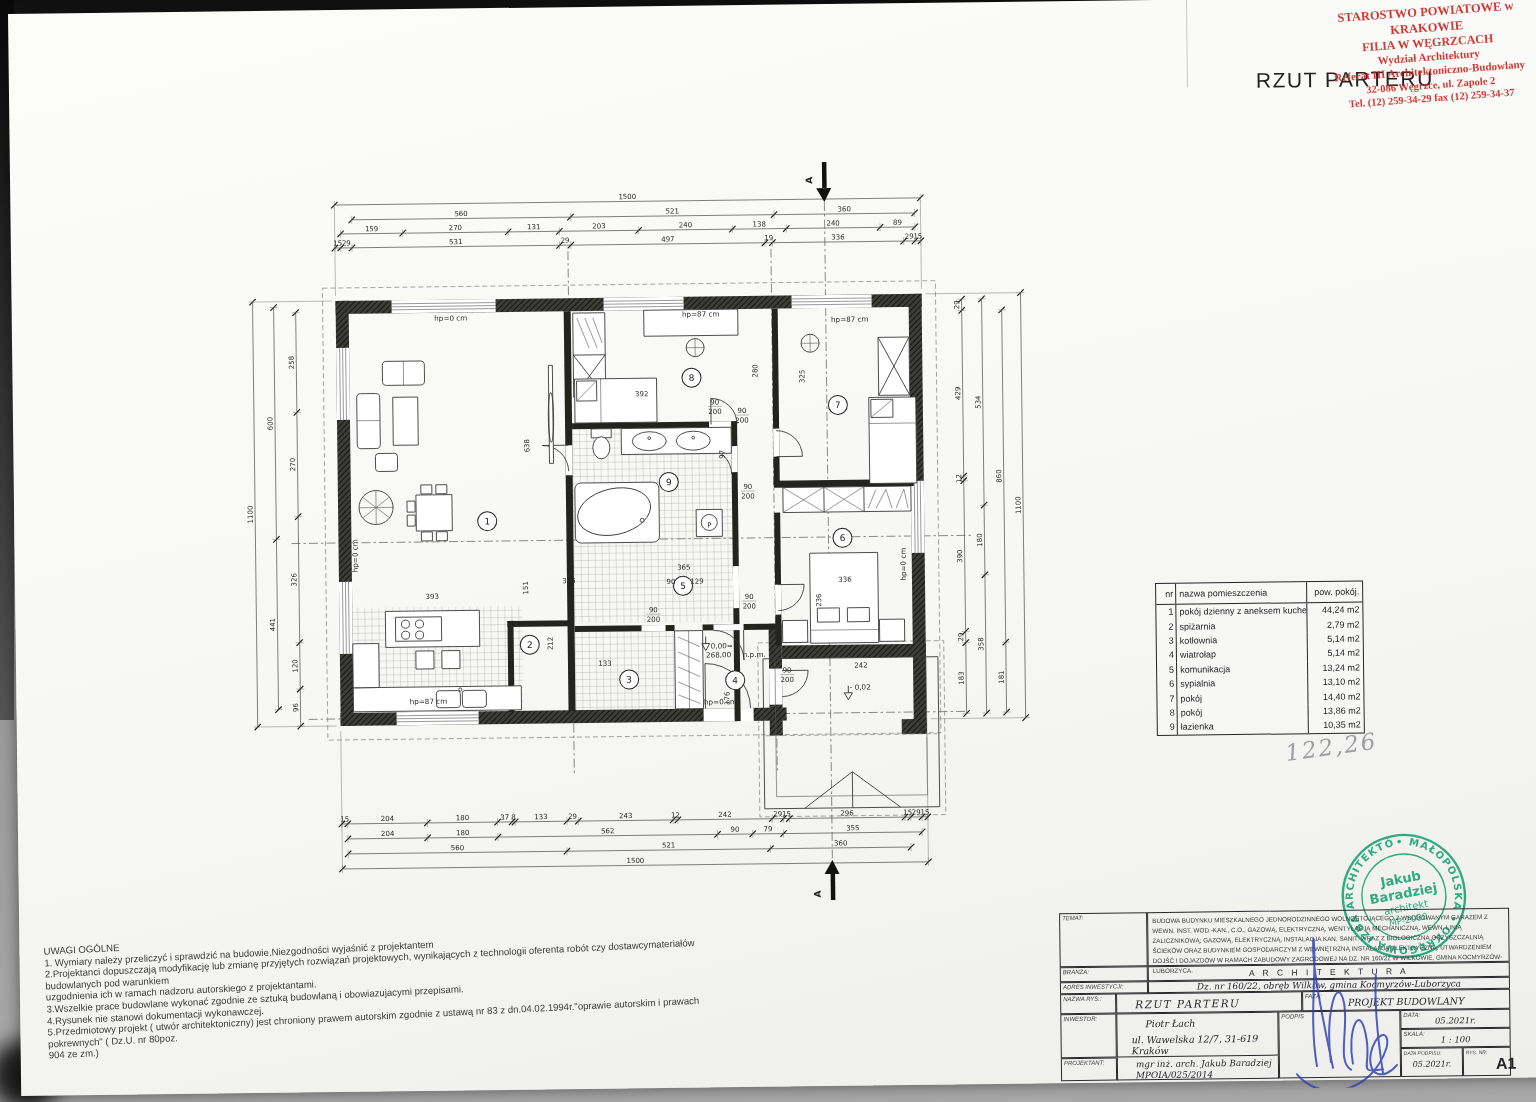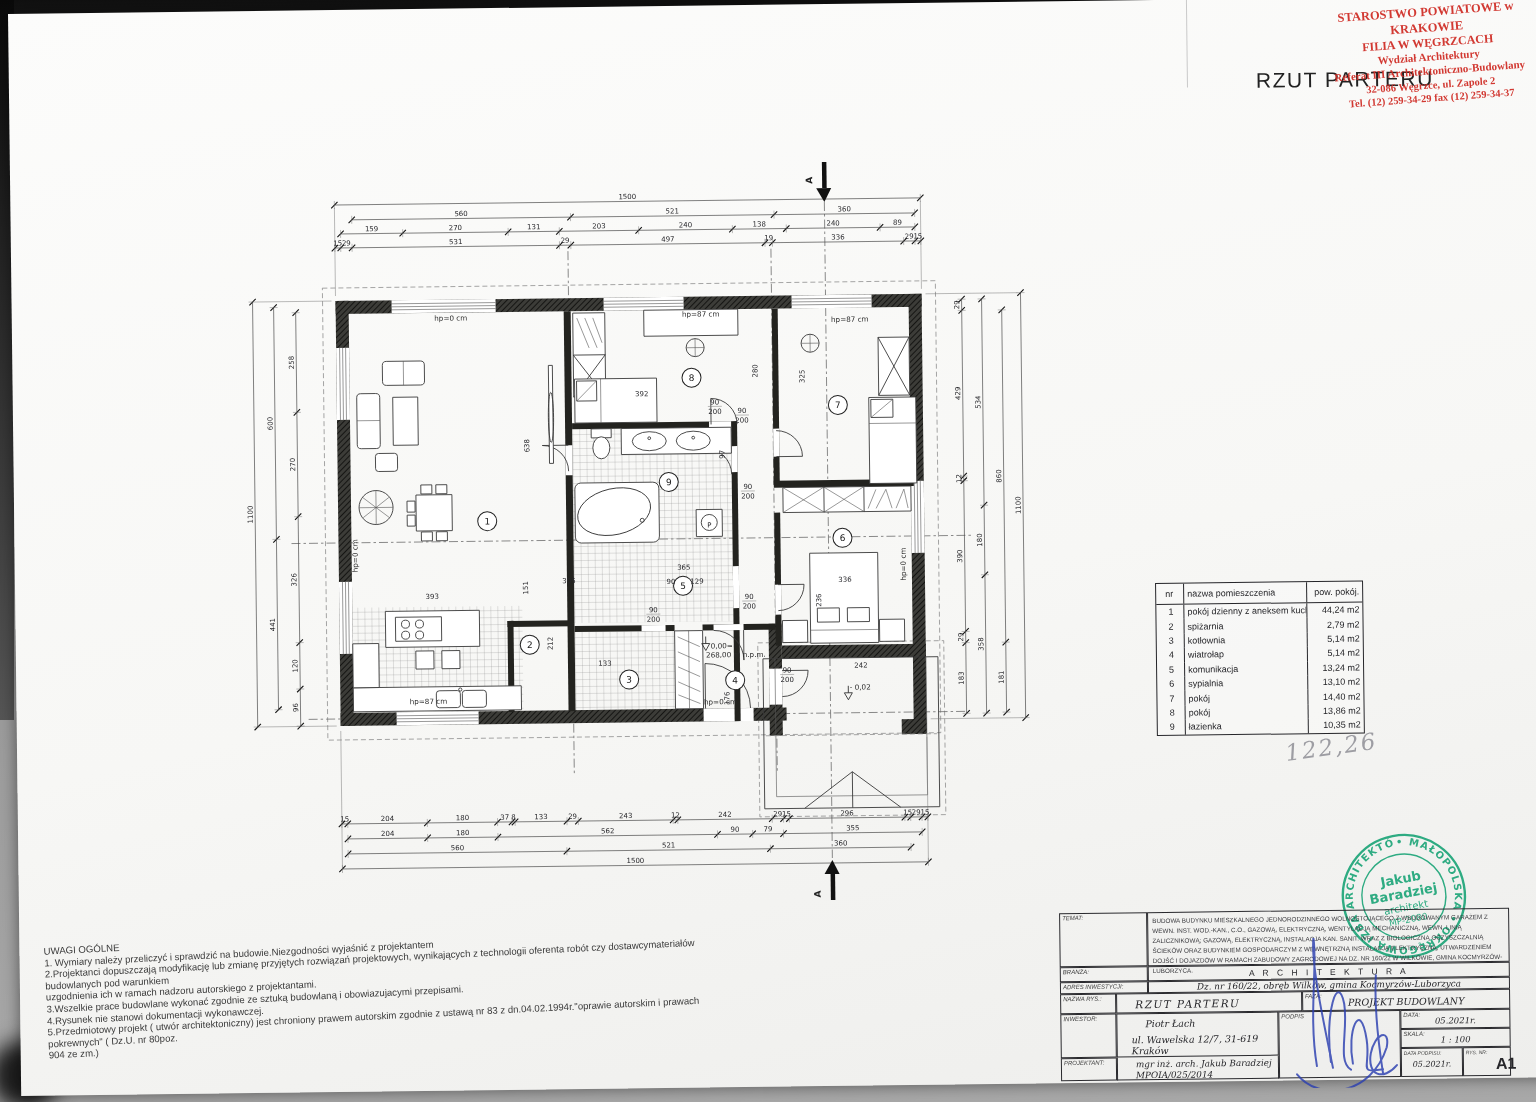--- a/index.html
+++ b/index.html
@@ -23,21 +23,21 @@
   #red-stamp{position:absolute;left:1300px;top:8px;width:240px;transform:rotate(-3.4deg);
     text-align:center;color:#cf2b24;font-family:"Liberation Serif",serif;font-weight:bold;opacity:.93;line-height:1.25;}
   #red-stamp .s0{font-size:12.5px;}#red-stamp .s1{font-size:12px;}
   #red-stamp .s2{font-size:11px;}#red-stamp .s3{font-size:11px;}
   #red-stamp .s4{font-size:10.5px;}#red-stamp .s5{font-size:10.5px;}
   
   .rtbl{position:absolute;left:1140px;top:583px;width:206px;border:1.6px solid #26262a;
     font-size:9px;color:#1e1e22;background:rgba(255,255,255,.25);}
   .rtbl .hd{display:flex;border-bottom:1.4px solid #26262a;height:20px;align-items:center;font-size:9px;}
   .rtbl .rw{display:flex;height:14.4px;align-items:center;}
-  .rtbl .c1{width:17px;border-right:1px solid #26262a;text-align:right;padding-right:10px;align-self:stretch;display:flex;align-items:center;justify-content:flex-end;}
+  .rtbl .c1{width:17px;border-right:1px solid #26262a;text-align:right;padding-right:2px;align-self:stretch;display:flex;align-items:center;justify-content:flex-end;}
   .rtbl .c2{flex:1;padding-left:3px;white-space:nowrap;overflow:hidden;}
   .rtbl .c3{width:52px;border-left:1px solid #26262a;text-align:right;padding-right:3px;align-self:stretch;display:flex;align-items:center;justify-content:flex-end;}
   #pencil-total{position:absolute;left:1268px;top:736px;font-family:"DejaVu Serif",serif;font-style:italic;
     font-size:23px;color:#8f8f96;transform:rotate(-7deg);letter-spacing:2px;opacity:.85;}
   
   #notes{position:absolute;left:24px;top:932px;width:690px;transform:rotate(-2.1deg);transform-origin:0 0;
     color:#3a3a3a;font-size:9.6px;line-height:11.6px;}
   
   #green-stamp{position:absolute;left:1320px;top:834px;width:130px;height:130px;transform:rotate(-10deg);opacity:.88;}
   

